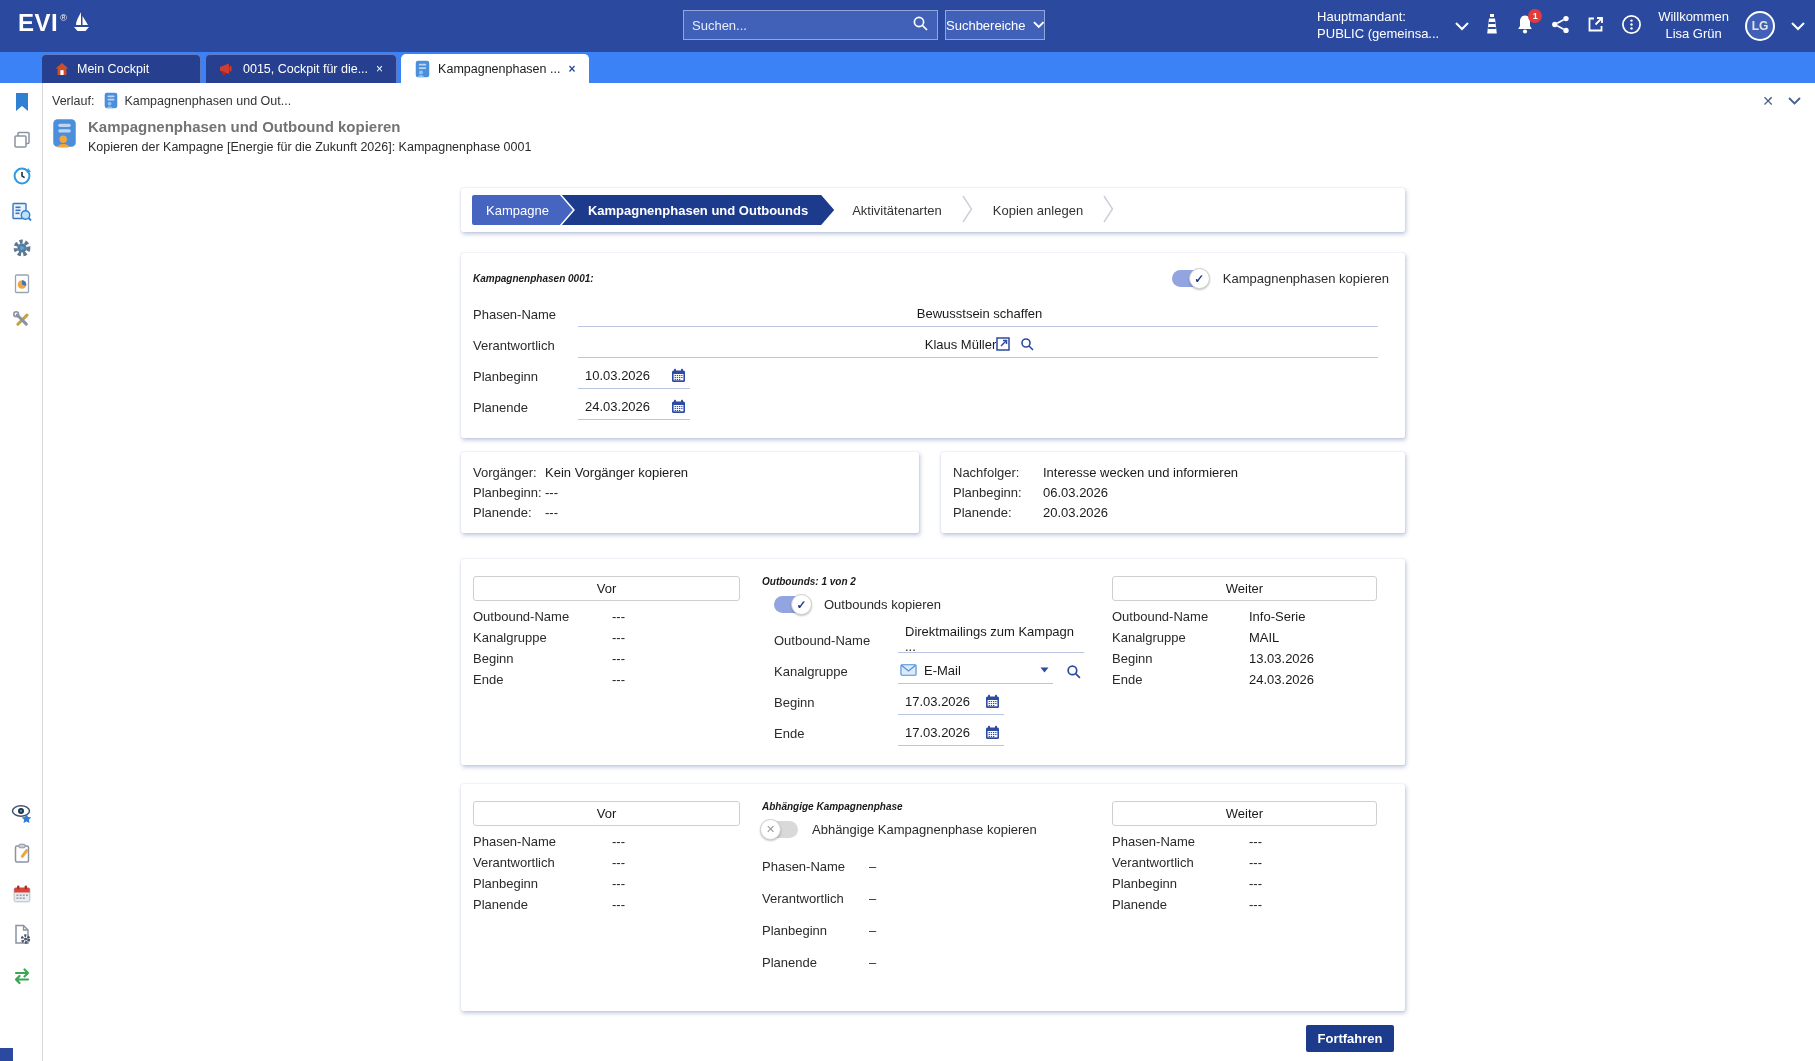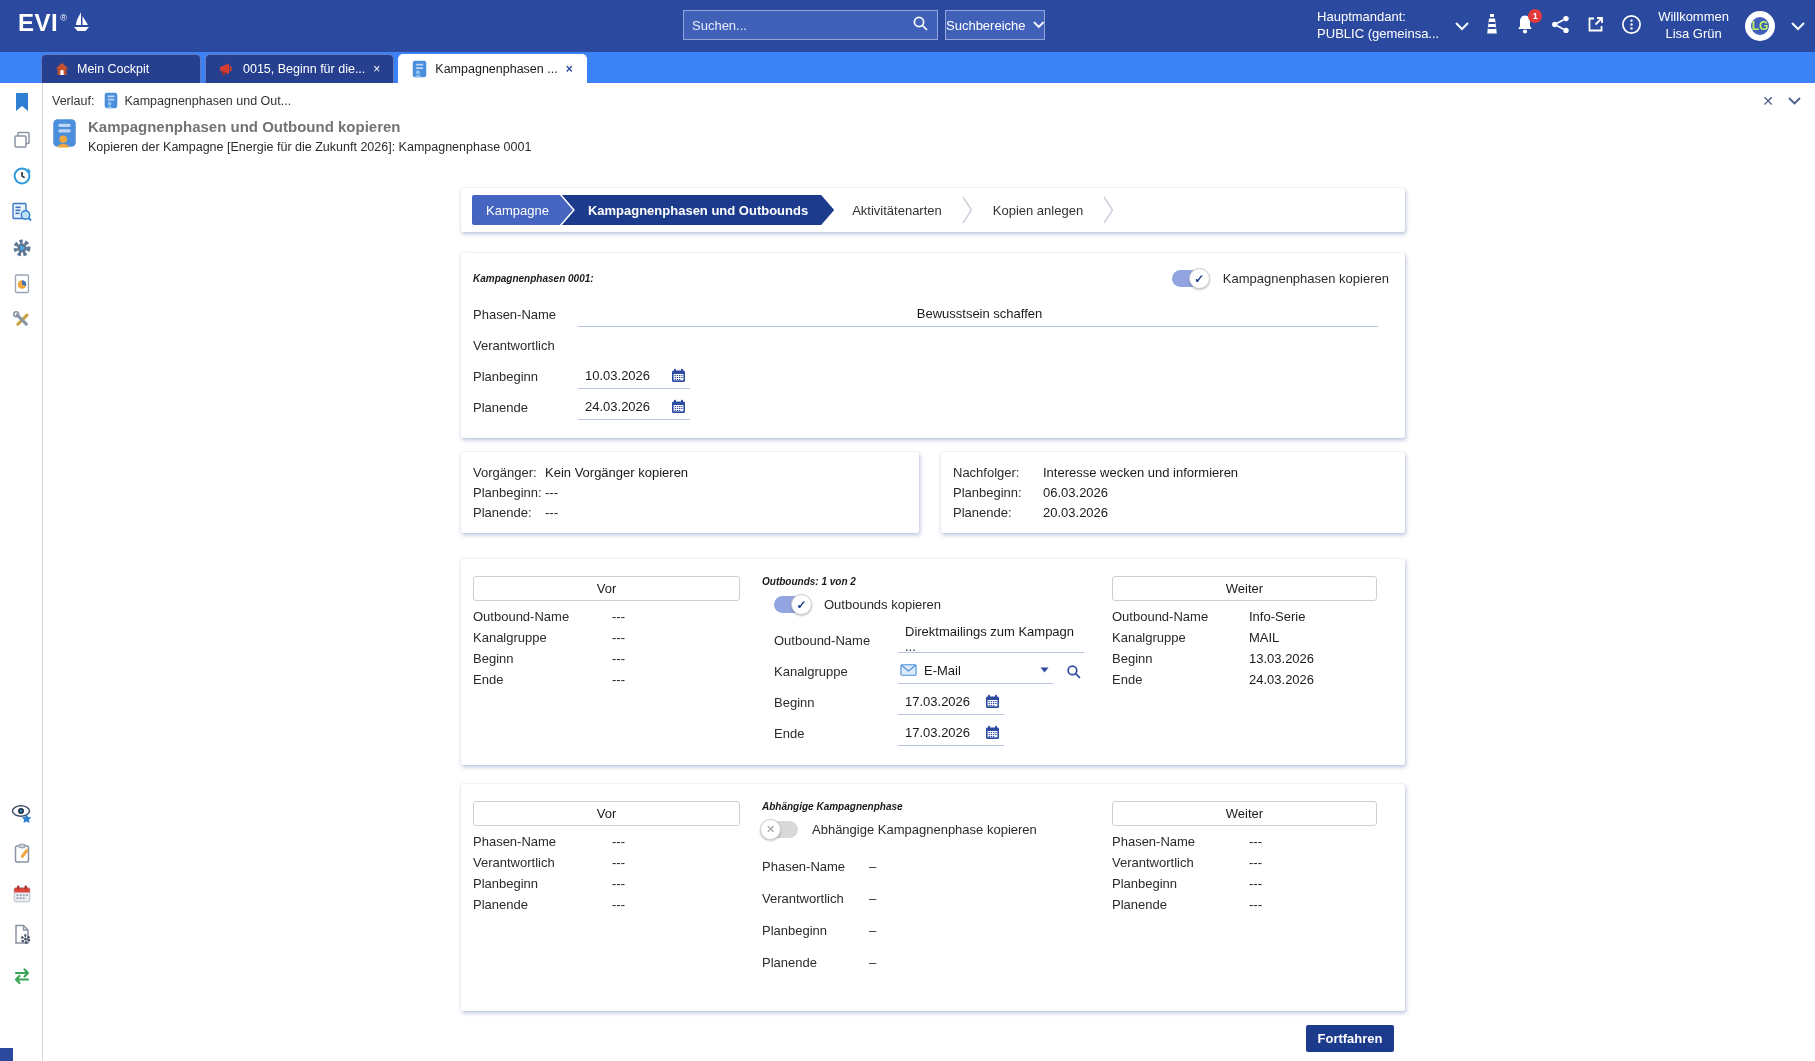--- a/index.html
+++ b/index.html
@@ -16,21 +16,21 @@
   .search-box input { flex:1; background:transparent; border:none; outline:none; color:#fff; font-size:13px; font-family:inherit; }
   .search-box input::placeholder { color:#e9edfa; }
   .scope-btn { position:absolute; left:945px; top:10px; width:100px; height:30px; background:#4161b8;
     border:1px solid #93a6dc; color:#fff; display:flex; align-items:center; justify-content:center; gap:7px; font-size:13px; cursor:pointer; }
   .top-right { position:absolute; right:10px; top:0; height:52px; display:flex; align-items:center; gap:16px; }
   .two-line { font-size:13px; line-height:1.3; }
   .two-line.center { text-align:center; }
   .bell-wrap { position:relative; }
   .badge { position:absolute; top:-5px; right:-7px; min-width:14px; height:14px; border-radius:7px; background:#e23b3b;
     color:#fff; font-size:9px; font-weight:bold; display:flex; align-items:center; justify-content:center; padding:0 3px; }
-  .avatar { width:30px; height:30px; border-radius:50%; background:#4161b8; border:6px solid #ffffff; color:#bef264;
+  .avatar { width:30px; height:30px; border-radius:50%; background:#4161b8; border:2px solid #ffffff; color:#e5e5e5;
     font-size:12px; font-weight:bold; display:flex; align-items:center; justify-content:center; }
 
   
   .tabbar { position:absolute; top:52px; left:0; width:100%; height:31px; background:#3b82f6; display:flex; align-items:flex-end; padding-left:41px; gap:4px; }
   .tab { height:29px; display:flex; align-items:center; gap:8px; padding:0 13px; background:#26408f;
     border:1px solid #6379c0; border-bottom:none; border-radius:5px 5px 0 0; color:#fff; font-size:12.5px; min-width:160px; cursor:pointer; }
   .tab.active { background:#fff; color:#1a1a1a; border-color:#fff; }
   .tab .close { margin-left:auto; font-size:12px; line-height:1; }
   .tab.active .close { color:#2d4ba0; font-weight:bold; }
 
@@ -49,21 +49,21 @@
   .page-head { position:absolute; top:118px; left:52px; display:flex; gap:11px; }
   .page-title { font-size:15px; font-weight:bold; color:#737373; }
   .page-sub { font-size:12.5px; color:#2b2b2b; margin-top:5px; }
 
   
   .content { position:absolute; left:461px; top:188px; width:944px; }
   .card { background:#fff; box-shadow:1px 2px 4px rgba(130,145,190,.55), 0 0 1px rgba(130,145,190,.4); border-radius:2px; }
 
   
   .wizard { height:44px; display:flex; align-items:center; padding-left:11px; margin-bottom:21px; }
-  .steps { display:flex; align-items:center; height:30px; }
+  .steps { display:flex; align-items:flex-start; height:30px; }
   .step { display:flex; align-items:center; font-size:13px; height:30px; white-space:nowrap; }
   .step.s1 { background:#4565c0; color:#fff; padding:0 24px 0 14px; clip-path:polygon(0 0,calc(100% - 13px) 0,100% 50%,calc(100% - 13px) 100%,0 100%); border-radius:2px 0 0 2px; }
   .step.s2 { background:#1d3b8c; color:#fff; font-weight:bold; padding:0 26px 0 26px; margin-left:-11px;
     clip-path:polygon(0 0,calc(100% - 13px) 0,100% 50%,calc(100% - 13px) 100%,0 100%,13px 50%); }
   .step.todo { color:#333; padding:0 18px; }
   .chev-sep { margin:0 2px; }
 
   
   .phase { height:185px; padding:17px 16px 0 12px; margin-bottom:14px; }
   .phase-head { display:flex; justify-content:space-between; align-items:center; margin-bottom:12px; }
@@ -217,21 +217,21 @@
           <rect x="5.4" y="8.2" width="3.2" height="4.8" fill="#fff"></rect>
         </svg>
       <span>Mein Cockpit</span>
     </div>
     <div class="tab">
       <svg width="16" height="14" viewBox="0 0 16 14">
           <path d="M1 5 L10 1.5 V12 L1 8.8 Z" fill="#d33c30"></path>
           <rect x="10.5" y="4" width="2" height="5.5" rx="1" fill="#d33c30"></rect>
           <path d="M3 9 L3.6 13 L6.4 13 L5.8 9.8" fill="#a82c22"></path>
         </svg>
-      <span>0015, Beginn für die...</span>
+      <span>0015, Cockpit für die...</span>
       <span class="close">×</span>
     </div>
     <div class="tab active">
       <svg width="15" height="18" viewBox="0 0 20 24">
           <rect x="1" y="1" width="18" height="22" rx="3" fill="#4a8edc"></rect>
           <rect x="5" y="5" width="10" height="2.4" rx="1.2" fill="#bcd6f2"></rect>
           <rect x="5" y="9.5" width="10" height="2.4" rx="1.2" fill="#bcd6f2"></rect>
           <circle cx="8" cy="16.5" r="2.7" fill="#8fc3ef"></circle>
           <path d="M4 23 C4 19.6 12 19.6 12 23 Z" fill="#8fc3ef"></path>
         </svg>
@@ -410,20 +410,34 @@
         </span>
       </div>
       <div class="frow">
         <span class="lbl">Phasen-Name</span>
         <span class="field wide">
             <span>Bewusstsein schaffen</span>
           </span>
       </div>
       <div class="frow">
         <span class="lbl">Verantwortlich</span>
+        <span class="field wide">
+          <span>Klaus Müller</span>
+          <span class="icons-inline">
+            <svg width="14" height="14" viewBox="0 0 14 14" fill="none" stroke="#2d4ba0" stroke-width="1.5">
+                <rect x="1" y="1" width="12" height="12"></rect>
+                <path d="M5 9 L10.5 3.5"></path>
+                <path d="M7 3.5 H10.5 V7"></path>
+              </svg>
+            <svg width="14" height="14" viewBox="0 0 14 14" fill="none" stroke="#2d4ba0" stroke-width="1.6">
+                <circle cx="6" cy="6" r="4"></circle>
+                <line x1="9" y1="9" x2="13" y2="13"></line>
+              </svg>
+          </span>
+        </span>
       </div>
       <div class="frow">
         <span class="lbl">Planbeginn</span>
         <span class="field date">
           <span>10.03.2026</span>
           <svg width="15" height="15" viewBox="0 0 15 15">
               <rect x="1" y="2.5" width="13" height="11.5" rx="1.5" fill="#2d4ba0"></rect>
               <rect x="3" y="0.8" width="2" height="3" rx="0.8" fill="#2d4ba0"></rect>
               <rect x="10" y="0.8" width="2" height="3" rx="0.8" fill="#2d4ba0"></rect>
               <rect x="2.6" y="6" width="9.8" height="6.3" fill="#fff"></rect>

